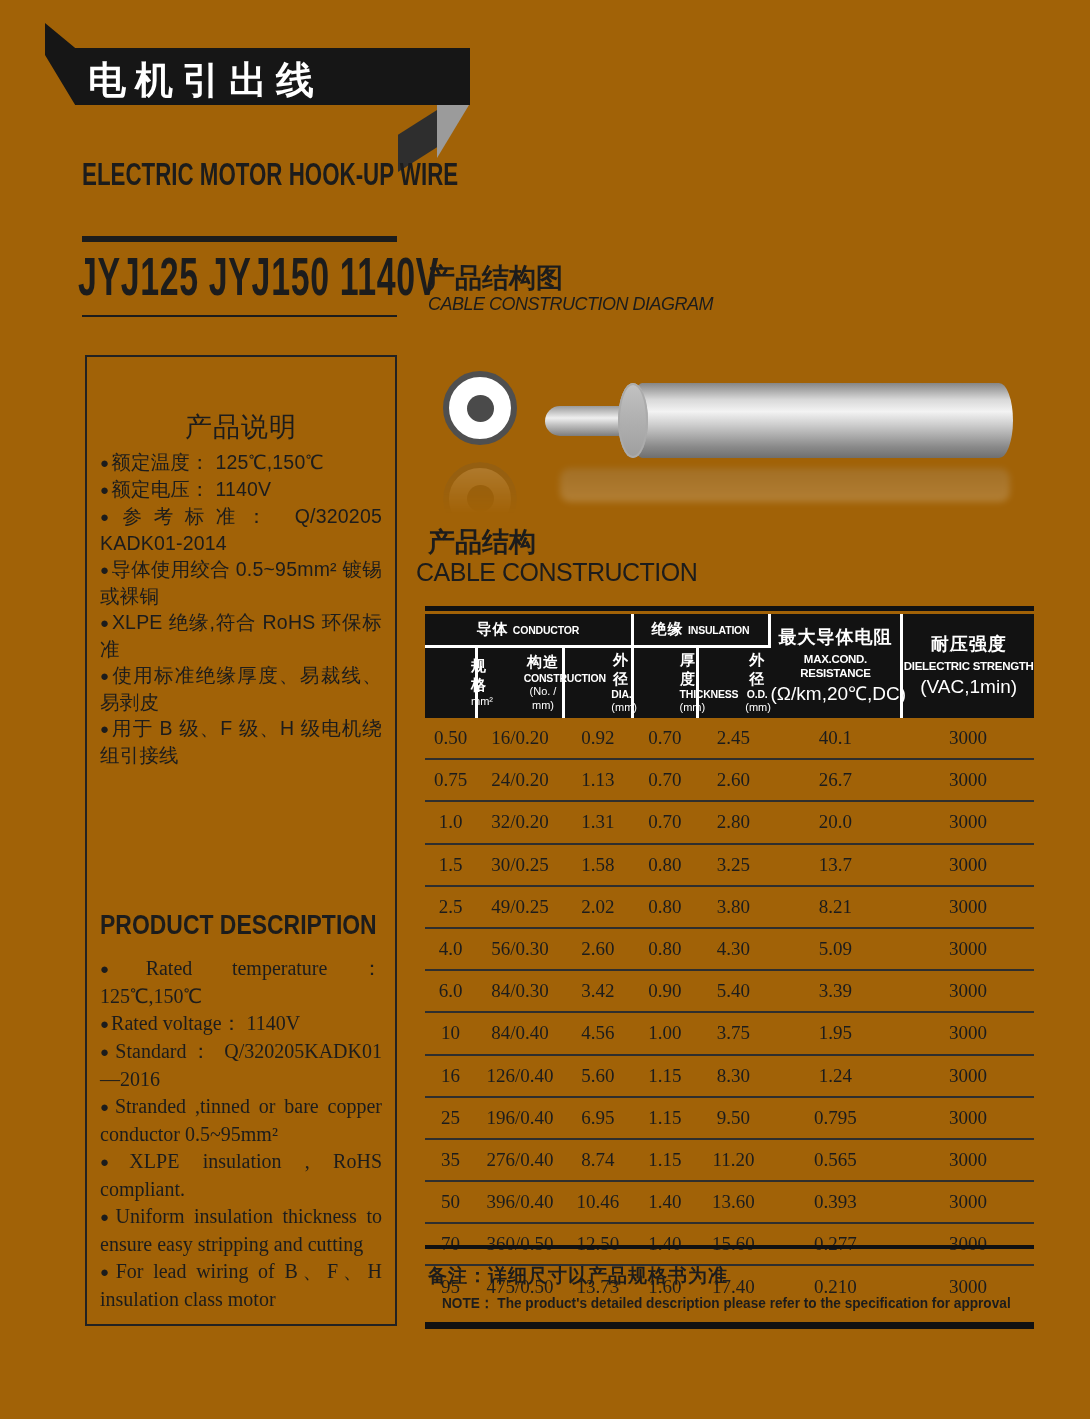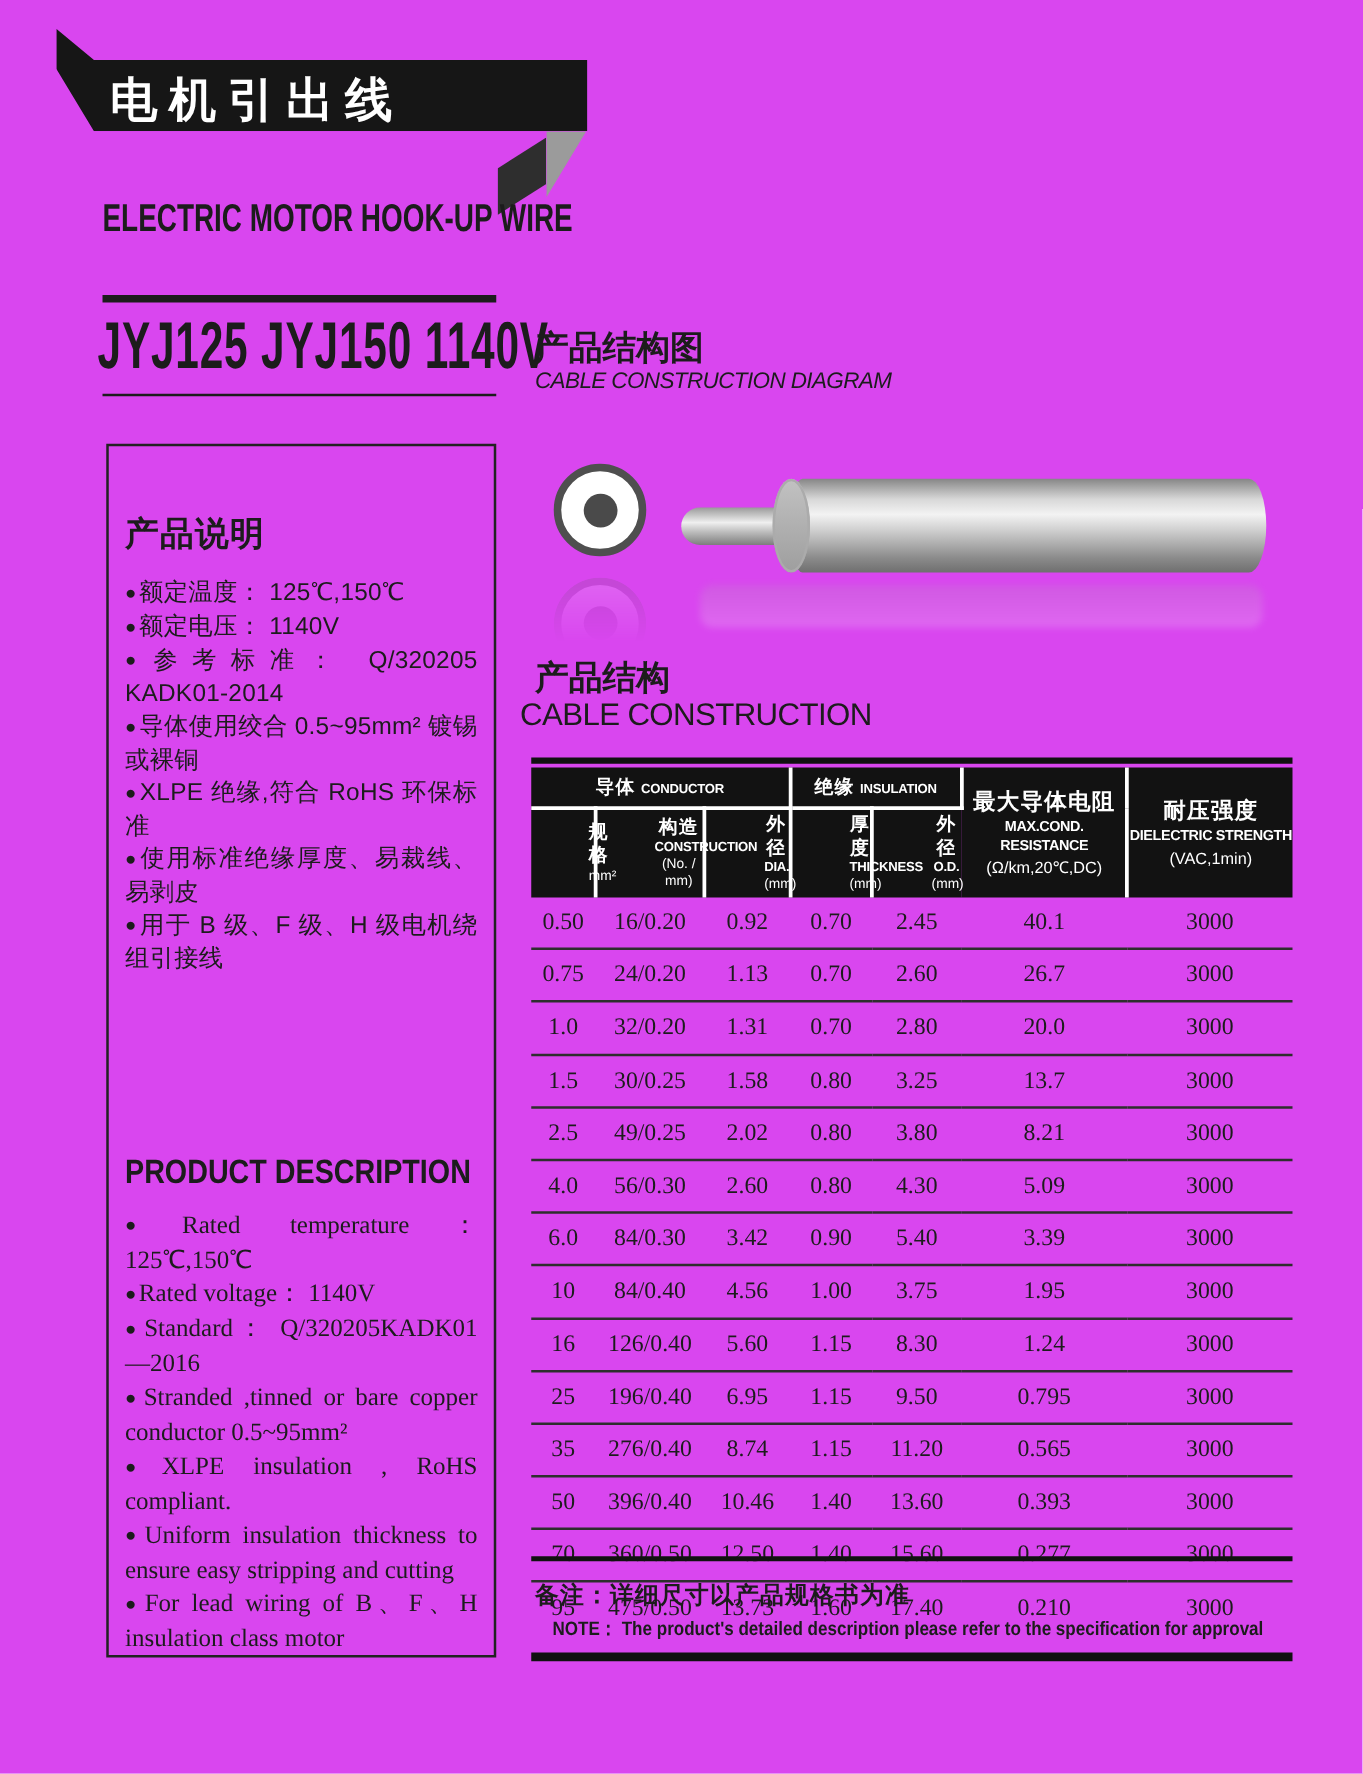--- a/index.html
+++ b/index.html
@@ -1,16 +1,16 @@
 <!DOCTYPE html>
 <html><head>
 <meta charset="utf-8">
 <style>
   html,body{margin:0;padding:0;background:#fff;}
-  #page{position:relative;width:1090px;height:1419px;background:#d946ef;overflow:hidden;
+  #page{position:relative;width:1090px;height:1419px;background:#a16207;overflow:hidden;
         font-family:"Liberation Sans",sans-serif;color:#1c1c1c;}
 
   
   .ribbon{position:absolute;left:45px;top:23px;width:425px;height:82px;background:#161616;
           clip-path:polygon(0 0,7.1% 30.5%,100% 30.5%,100% 100%,7.1% 100%,0 39%);}
   .ribbon-title{position:absolute;left:88px;top:55px;color:#fff;font-size:38px;font-weight:bold;
           letter-spacing:9px;font-family:"Liberation Sans",sans-serif;}
   .fold-dark{position:absolute;left:398px;top:110px;width:39px;height:62px;background:#2e2e2e;
           clip-path:polygon(0 40%,100% 0,100% 60%,0 100%);}
   .fold-gray{position:absolute;left:437px;top:105px;width:32px;height:53px;background:#9b9b9b;
@@ -23,21 +23,21 @@
   .model{position:absolute;left:78px;top:246px;font-size:53px;font-weight:bold;white-space:nowrap;
           transform:scaleX(.64);transform-origin:left top;letter-spacing:1px;}
   .rule-thin{position:absolute;left:82px;top:315px;width:315px;height:2px;background:#1c1c1c;}
 
   .diagram-title-zh{position:absolute;left:428px;top:260px;font-size:27px;font-weight:bold;}
   .diagram-title-en{position:absolute;left:428px;top:294px;font-size:18px;letter-spacing:-.5px;font-style:italic;}
 
   
   .descbox{position:absolute;left:85px;top:355px;width:312px;height:971px;border:2px solid #222;
            box-sizing:border-box;padding:52px 13px 0 13px;}
-  .descbox h2.zh{margin:0 0 16px 0;font-size:27px;font-weight:bold;letter-spacing:1px;}
+  .descbox h2.zh{margin:0 0 4px 0;font-size:27px;font-weight:normal;letter-spacing:1px;text-align:center;}
   .descbox h2.en{margin:142px 0 14px 0;font-size:27px;font-weight:bold;white-space:nowrap;
            transform:scaleX(.85);transform-origin:left top;}
   ul.bullets{list-style:none;margin:0;padding:0;}
   ul.bullets li{text-align:justify;}
   ul.bullets .dot{font-size:15px;vertical-align:1px;margin-right:2px;}
   ul.zh-list li{font-size:19.5px;line-height:26px;letter-spacing:.2px;}
   ul.en-list li{font-family:"Liberation Serif",serif;font-size:20px;line-height:27px;}
 
   
   .xsec{position:absolute;left:443px;top:371px;width:74px;height:74px;border-radius:50%;
@@ -64,21 +64,21 @@
   table.spec{position:absolute;left:425px;top:614px;width:609px;border-collapse:collapse;table-layout:fixed;}
   table.spec thead th{background:#121212;color:#fff;font-weight:bold;vertical-align:middle;
         border-right:3px solid #fff;padding:2px 0;}
   table.spec thead tr th:last-child{border-right:none;}
   table.spec thead tr.grow th.gcell{border-bottom:3px solid #fff;height:27px;}
   .hz{font-size:15px;font-weight:bold;letter-spacing:1px;}
   .he{font-size:10.5px;letter-spacing:-.2px;}
   .hu{font-size:11px;font-weight:normal;}
   .hz-big{font-size:18px;font-weight:bold;letter-spacing:1px;}
   .he-mid{font-size:11.5px;letter-spacing:-.3px;margin-top:3px;}
-  .hu-mid{font-size:13px;font-weight:normal;margin-top:2px;}
+  .hu-mid{font-size:19px;font-weight:normal;margin-top:2px;}
   table.spec thead tr.srow th{height:66px;padding-left:46px;}
   table.spec thead .stack div{line-height:1.25;}
   table.spec tbody td{height:38.2px;text-align:center;font-family:"Liberation Serif",serif;
         font-size:19px;color:#1c1c1c;}
   table.spec tbody tr + tr td{border-top:2px solid #2e2e2e;}
   .tbl-bot-rule{position:absolute;left:425px;top:1245px;width:609px;height:4px;background:#111;}
 
   
   .note-zh{position:absolute;left:428px;top:1263px;font-size:19px;font-weight:bold;letter-spacing:1px;}
   .note-en{position:absolute;left:442px;top:1293px;font-size:15.5px;font-weight:bold;white-space:nowrap;

